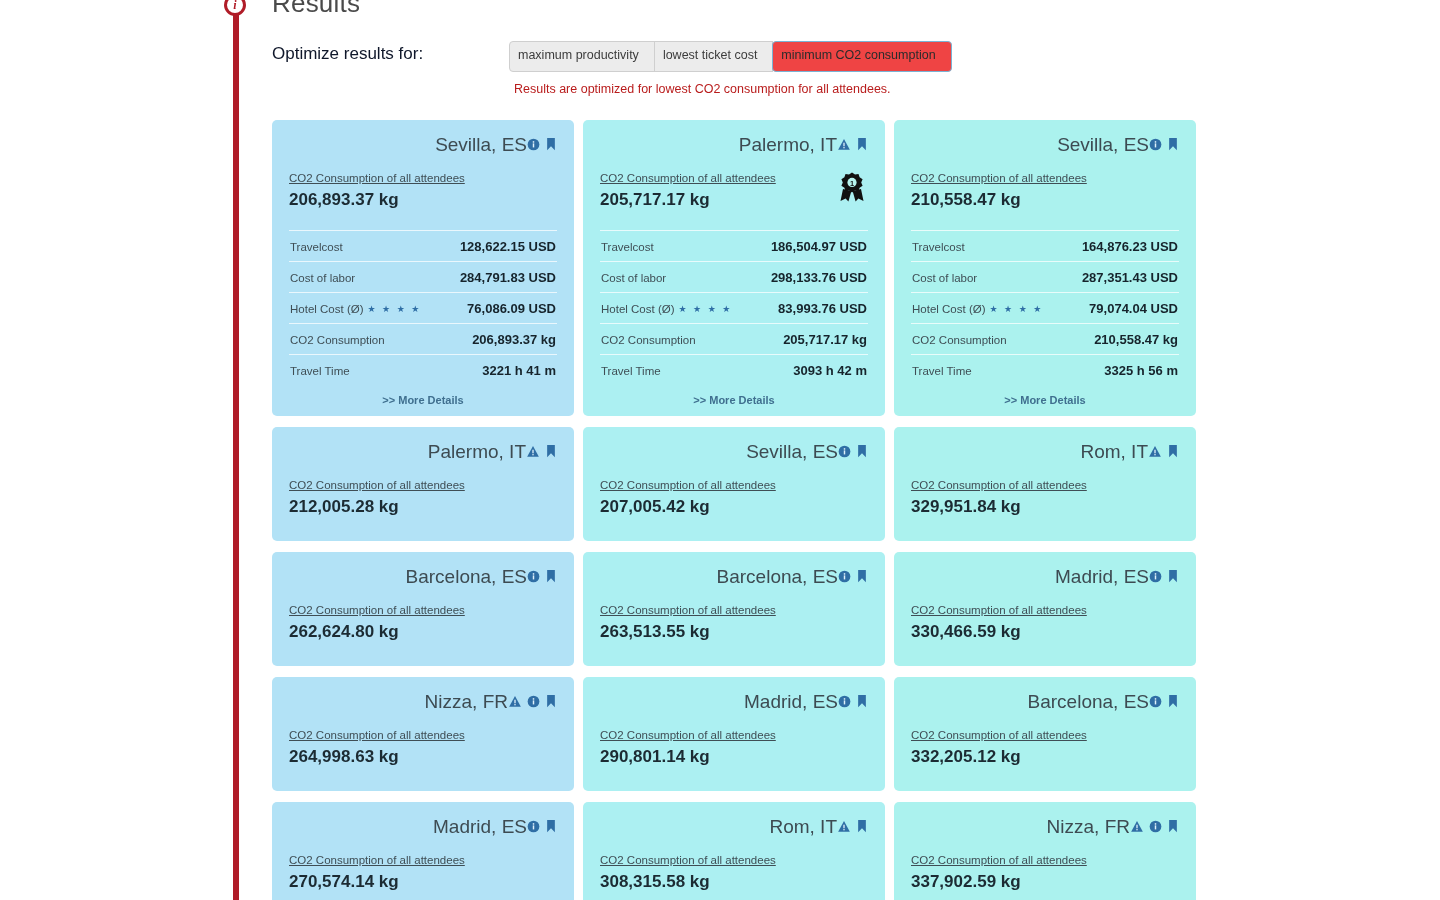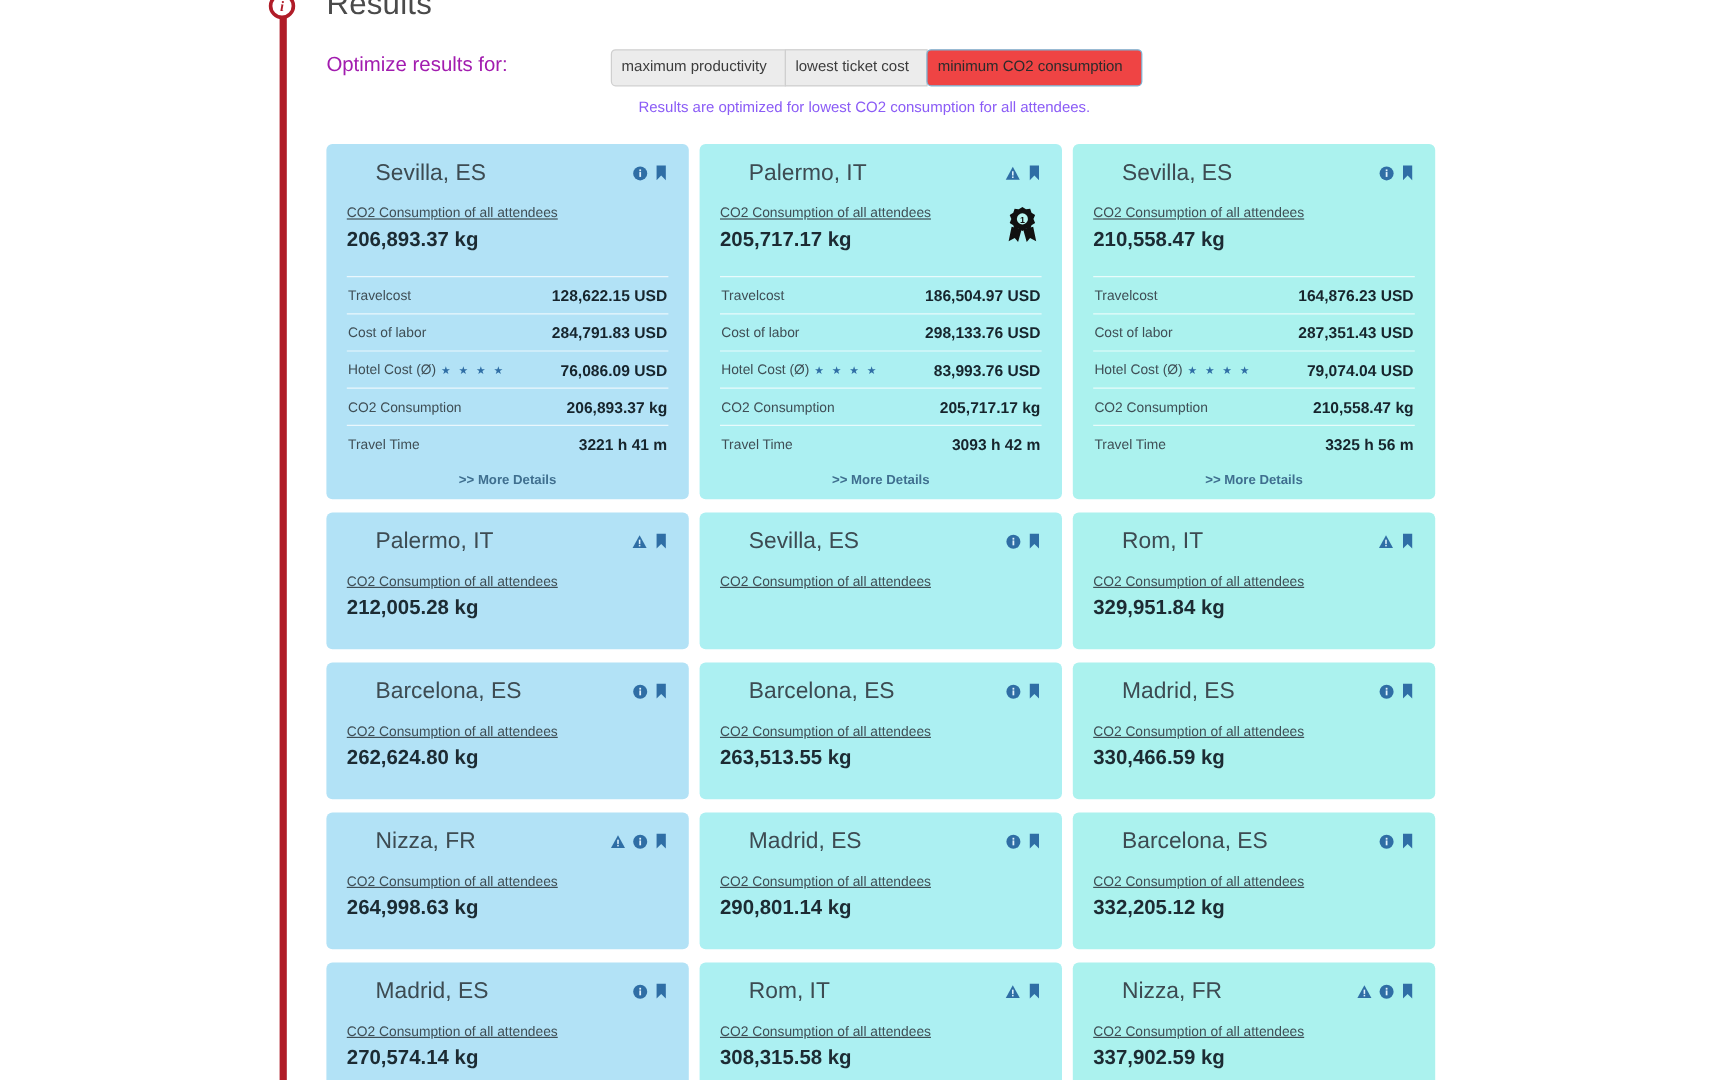--- a/index.html
+++ b/index.html
@@ -29,21 +29,21 @@
   }
 
   
   .page-title {
     position: absolute; left: 272px; top: -12px;
     font-size: 26px; color: #4a4a4a; font-weight: 400;
     letter-spacing: .2px;
   }
   .optimize-label {
     position: absolute; left: 272px; top: 44px;
-    font-size: 17px; color: #a21caf; font-weight: 400;
+    font-size: 17px; color: #0f172a; font-weight: 400;
   }
   .toggle-group {
     position: absolute; left: 509px; top: 41px;
     display: flex; align-items: stretch;
   }
   .toggle-btn {
     font-family: "Liberation Sans", sans-serif;
     font-size: 12.5px; color: #3c3c3c;
     background: #ececec;
     border: 1px solid #cfcfcf;
@@ -54,22 +54,22 @@
   .toggle-btn:last-child  { border-radius: 0 4px 4px 0; }
   .toggle-btn + .toggle-btn { margin-left: -1px; }
   .toggle-btn.active {
     background: #ef4444;
     border: 1px solid #7ab3d4;
     border-radius: 4px;
     position: relative; z-index: 2;
     color: #2b2b2b;
   }
   .optimize-note {
-    position: absolute; left: 532px; top: 82px;
-    font-size: 12.5px; color: #8b5cf6;
+    position: absolute; left: 514px; top: 82px;
+    font-size: 12.5px; color: #b91c1c;
   }
 
   
   .grid {
     position: absolute; left: 272px; top: 120px;
     width: 925px;
     display: grid;
     grid-template-columns: repeat(3, 302px);
     gap: 11px 9px;
     align-content: start;
@@ -77,22 +77,21 @@
   .card {
     border-radius: 5px;
     padding: 13px 17px 12px 17px;
     position: relative;
     min-height: 114px;
   }
   .card.detailed { grid-row: span 1; padding-bottom: 8px; }
 
   .card-head {
     display: flex; align-items: flex-start;
-    justify-content: space-between;
-    margin-left: 24px;
+    justify-content: flex-end;
   }
   .card-city {
     font-size: 19px; color: #3d4b52; font-weight: 400;
     line-height: 1.15; padding-top: 1px;
   }
   .card-icons { display: flex; align-items: center; gap: 5px; padding-top: 4px; }
   .ic { display: inline-block; line-height: 0; }
   .ic svg { display: block; }
 
   .card-sub {
@@ -352,20 +351,21 @@
               </svg>
             </span>
             <span class="ic">
               <svg width="12" height="14" viewBox="0 0 12 16">
                 <path d="M1.6 1 H10.4 V15 L6 10.6 L1.6 15 Z" fill="#2f6ea5"></path>
               </svg>
             </span>
           </div>
         </div>
         <div class="card-sub">CO2 Consumption of all attendees</div>
+        <div class="card-value">207,005.42 kg</div>
       </div>
       <div class="card" style="background: rgb(171, 242, 238);">
         <div class="card-head">
           <div class="card-city">Rom, IT</div>
           <div class="card-icons">
             <span class="ic">
               <svg width="14" height="13" viewBox="0 0 16 16">
                 <path d="M8 1.2 L15.2 14.4 L0.8 14.4 Z" fill="#2f6ea5"></path>
                 <rect x="7.2" y="5.8" width="1.6" height="4.4" fill="#dff1fb"></rect>
                 <rect x="7.2" y="11.1" width="1.6" height="1.6" fill="#dff1fb"></rect>

